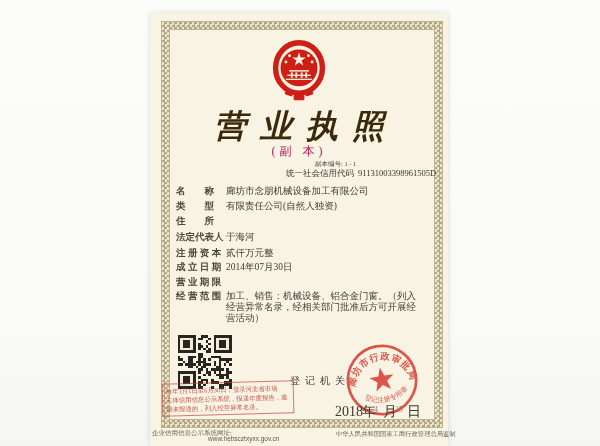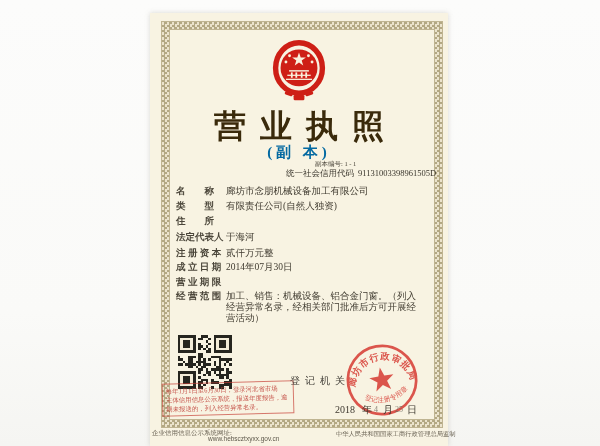--- a/index.html
+++ b/index.html
@@ -19,25 +19,25 @@
     border:7px solid transparent;
     background:
       linear-gradient(#f8f3e2,#f8f3e2) padding-box,
       repeating-conic-gradient(#b3a883 0% 25%, #ebe3cc 0% 50%) 0 0 / 5px 5px border-box;
     box-shadow:0 0 0 1px #bfb491, inset 0 0 0 1px #bfb491;
   }
   .emblem{position:absolute; left:122px; top:27px; width:54px; height:63px;}
   .title{
     position:absolute; left:0; top:92px; width:100%; text-align:center;
     font-size:32px; font-weight:bold; color:#3a2a0b;
-    letter-spacing:14px; padding-left:14px; box-sizing:border-box;
+    letter-spacing:14px; padding-left:14px; box-sizing:border-box;font-style:italic;
   }
   .subtitle{
     position:absolute; left:0; top:130px; width:100%; text-align:center;
-    font-size:15px; font-weight:bold; color:#0369a1; letter-spacing:4px;
+    font-size:12px; font-weight:normal; color:#be185d; letter-spacing:4px;
   }
   .copy-number{
     position:absolute; left:165px; top:147px; font-size:6.5px; color:#4a453a;
   }
   .credit-line{
     position:absolute; left:136px; top:155px; font-size:8.5px; font-weight:normal;
     color:#38342b; white-space:nowrap;
   }
   .credit-line .code{margin-left:4px; font-family:"Liberation Serif",serif;}
   .field-row{
@@ -52,21 +52,21 @@
     border:1.5px solid rgba(198,62,52,.75);
     color:#c0423a; font-size:6.4px; line-height:9px;
     padding:2px 3px; transform:rotate(-1.5deg); opacity:.9;
   }
   .reg-authority{
     position:absolute; left:140px; top:361px; font-size:10px; color:#44403a;
     letter-spacing:5px; white-space:nowrap;
   }
   .seal{position:absolute; left:193px; top:328px; width:78px; height:78px;
     transform:rotate(-10deg); opacity:.9;}
-  .date-part{position:absolute; font-size:10px; color:#3c372e;}
+  .date-part{position:absolute; font-size:14px; color:#3c372e;}
   .date-faint{position:absolute; font-size:8px; color:#6b655a; opacity:.8;}
   .footer-left{
     position:absolute; left:2px; top:416px; font-size:6.5px; color:#6a6354;
   }
   .footer-url{
     position:absolute; left:58px; top:422px; font-size:6.5px; color:#5d574a;
     font-family:"Liberation Sans",sans-serif;
   }
   .footer-right{
     position:absolute; left:186px; top:417px; font-size:6.3px; color:#6a6354;

